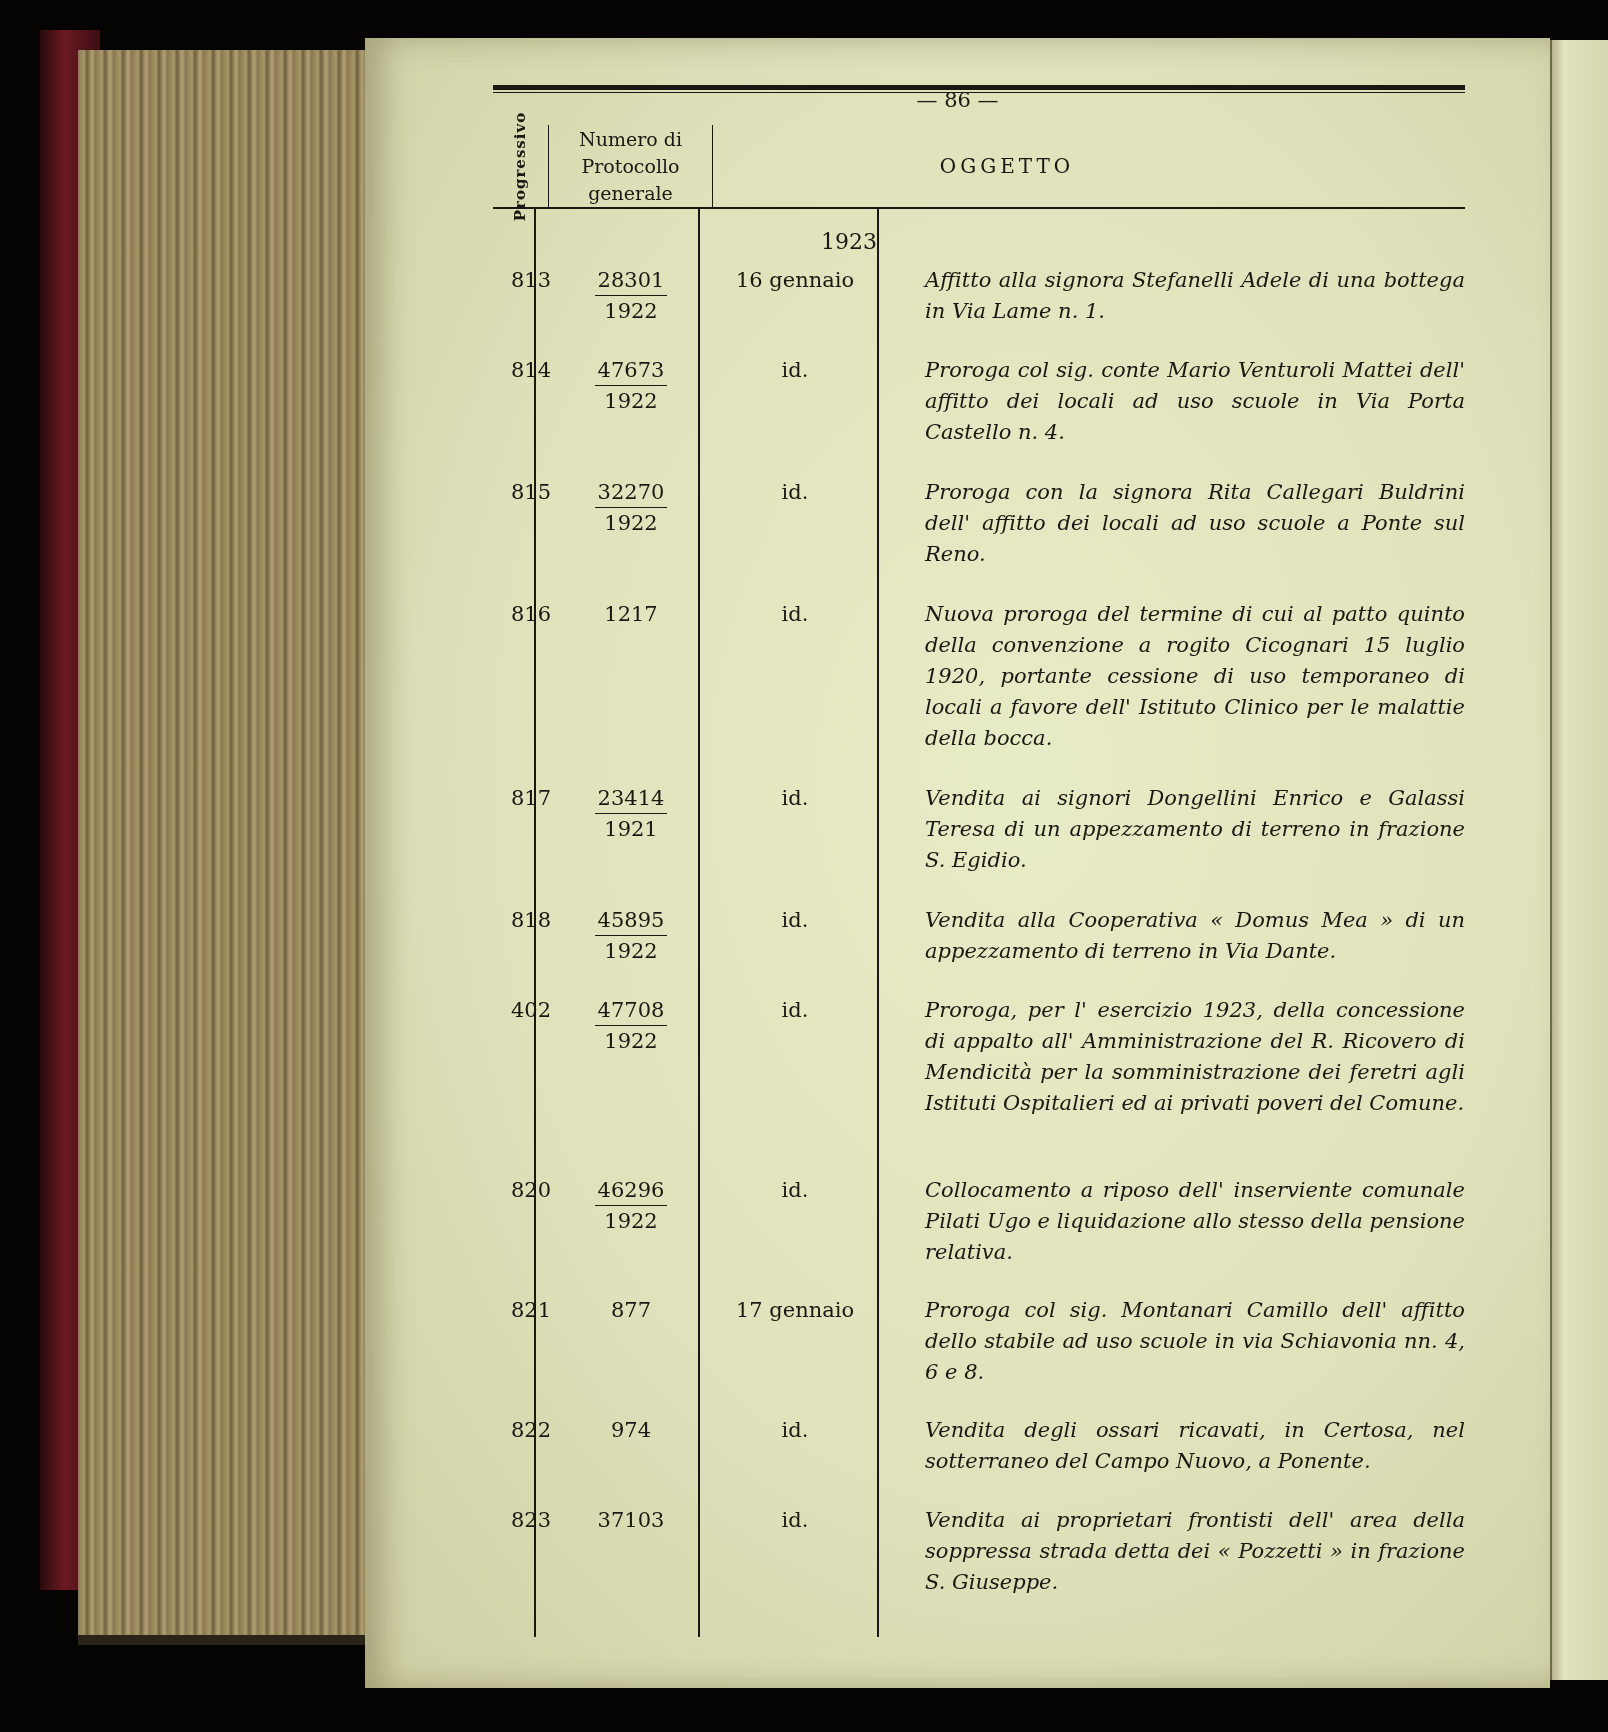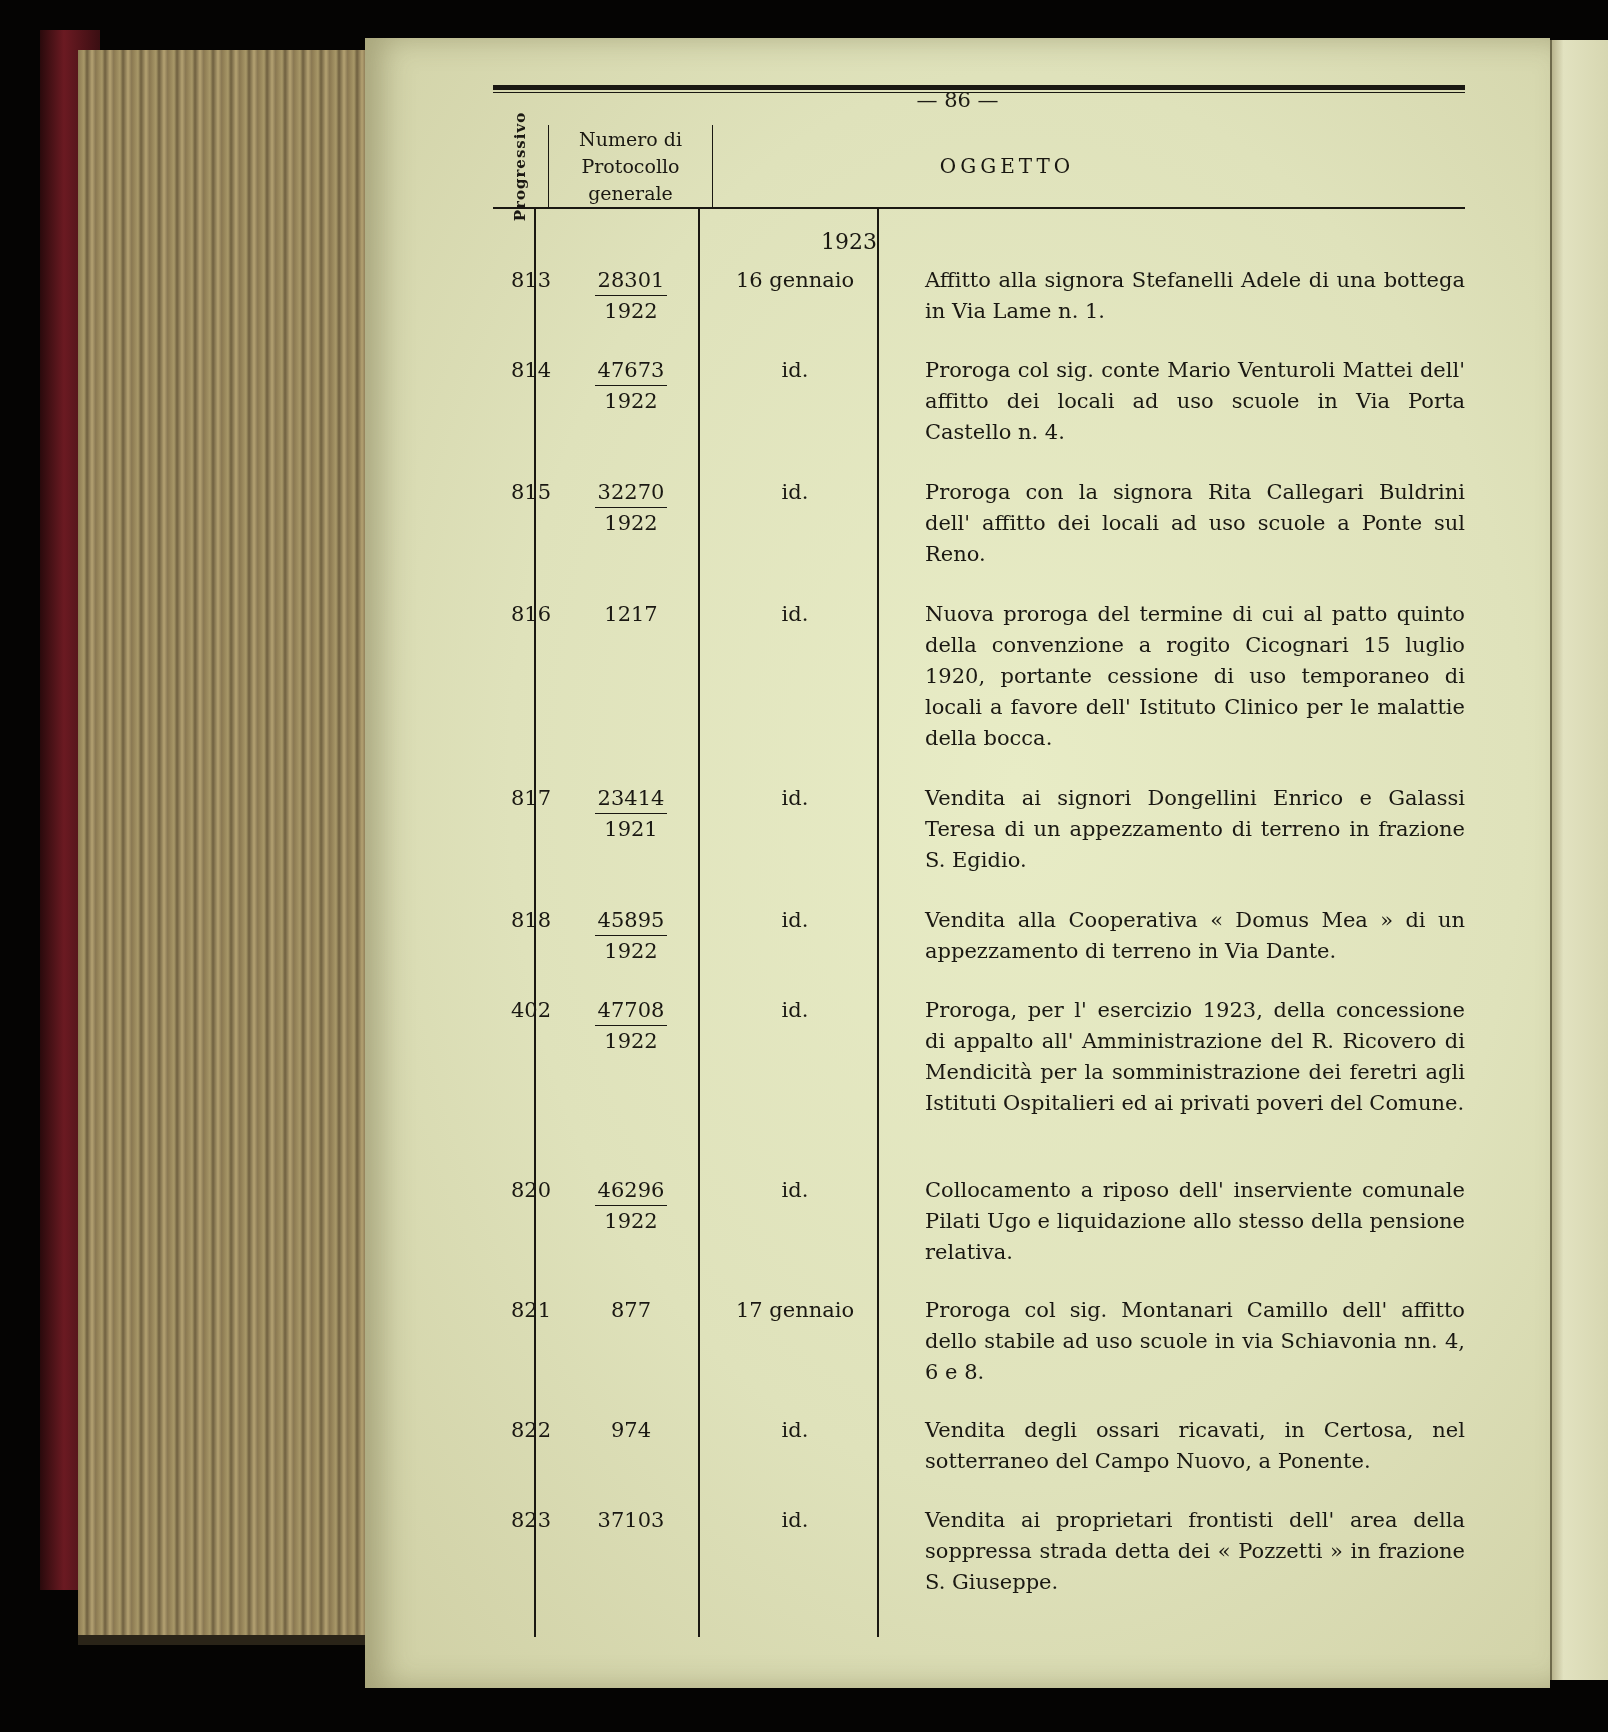--- a/index.html
+++ b/index.html
@@ -62,21 +62,21 @@
     position: absolute; left: 220px; width: 164px; top: 20px; text-align: right; font-size: 22px;
   }
   .entry { position: absolute; left: 0; width: 972px; font-size: 21px; line-height: 31px; }
   .prog { position: absolute; left: 12px; width: 52px; text-align: center; }
   .proto { position: absolute; left: 56px; width: 164px; text-align: center; }
   .proto .num { display: inline-block; border-bottom: 1.5px solid #1a1812; padding: 0 3px; line-height: 30px; }
   .proto .yr { display: block; line-height: 31px; }
   .date { position: absolute; left: 220px; width: 164px; text-align: center; }
   .obj {
     position: absolute; left: 396px; width: 576px; text-align: justify;
-    text-indent: 0; padding-left: 36px; box-sizing: border-box;
+    text-indent: 0; padding-left: 36px; box-sizing: border-box; font-style: italic;
   }
 </style>
 </head>
 <body>
 
 <div class="cover"></div>
 <div class="page-stack"></div>
 <div class="next-page"></div>
 
 <div class="page">

